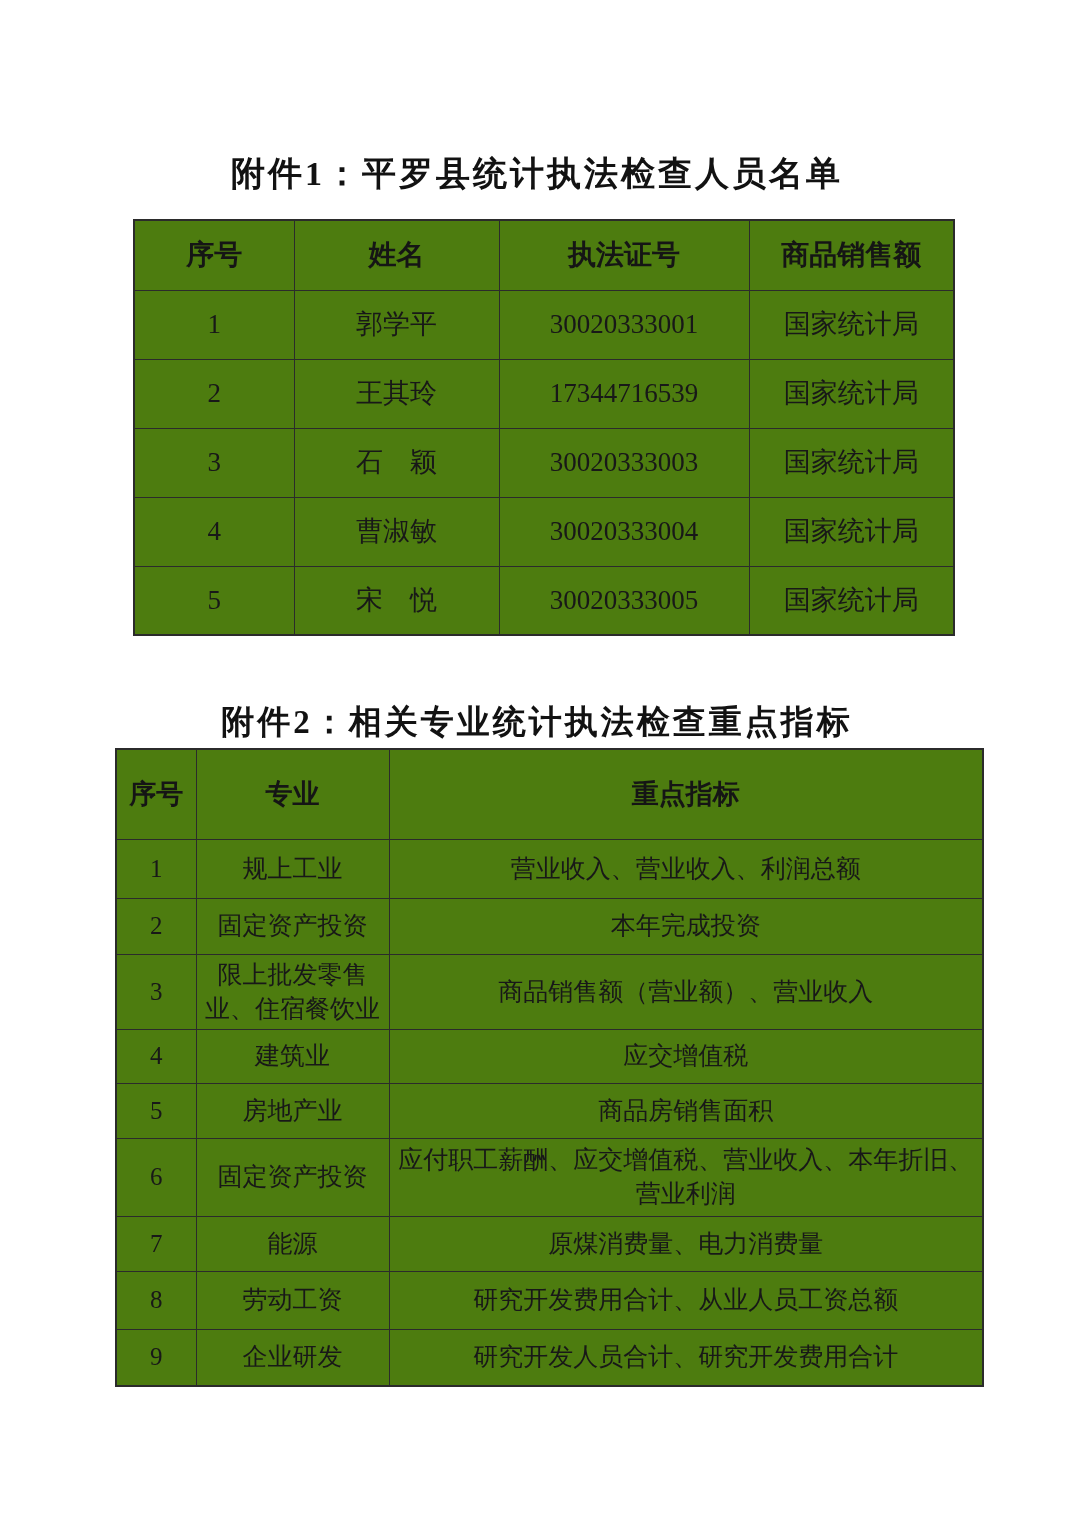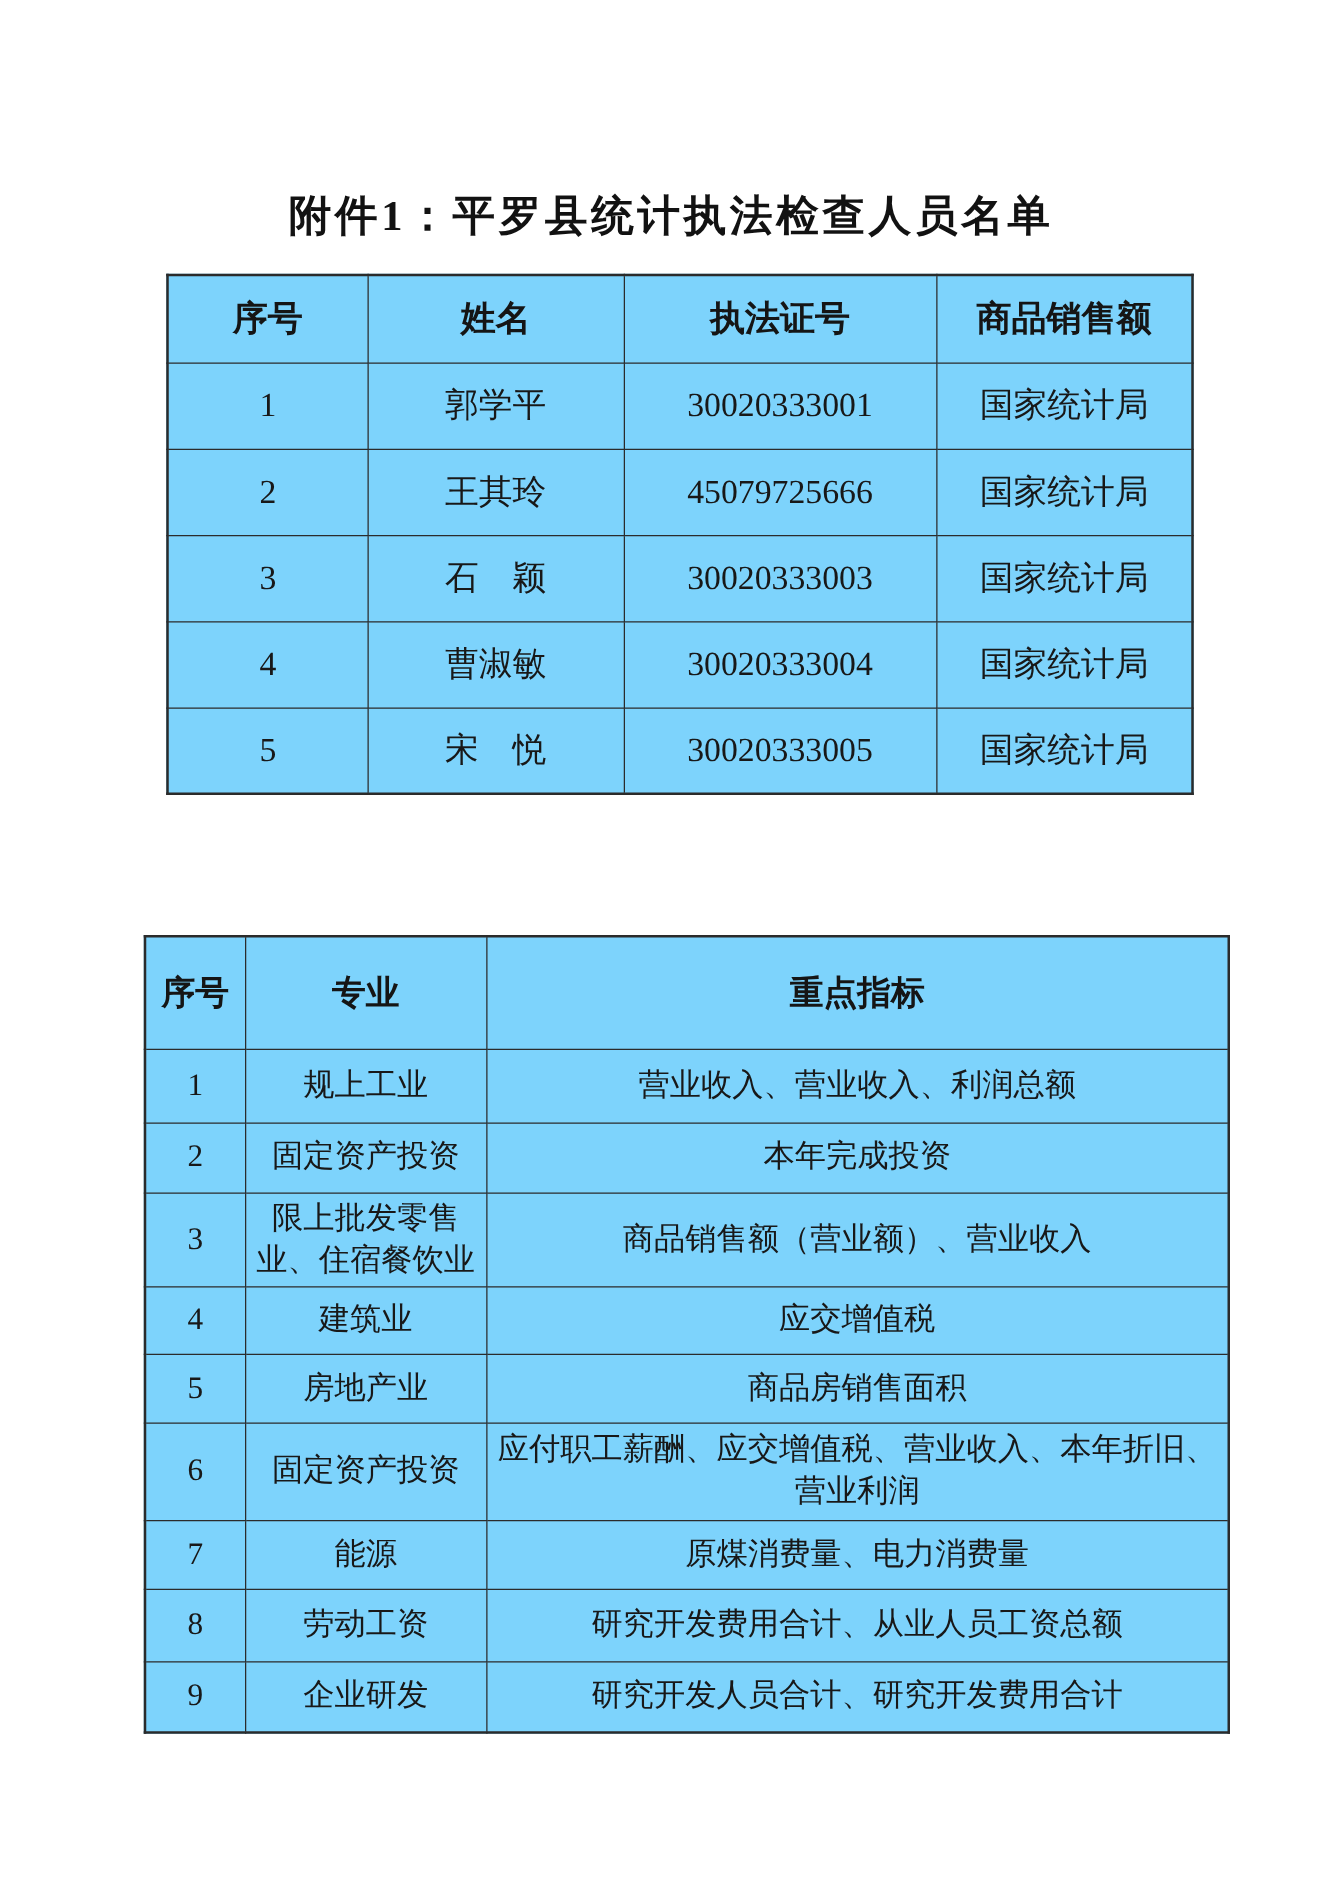--- a/index.html
+++ b/index.html
@@ -27,21 +27,21 @@
     letter-spacing: 3px;
     color: #121212;
   }
   #title1 { top: 151px; }
   #title2 { top: 699px; font-size: 33px; }
 
   table {
     position: absolute;
     border-collapse: collapse;
     table-layout: fixed;
-    background: #7dd3fc;
+    background: #4d7c0f;
   }
   table, th, td { border: 1px solid #2b2b2b; }
   table { border-width: 2px; }
 
   th {
     font-family: "Liberation Sans", "DejaVu Sans", sans-serif;
     font-weight: 700;
     color: #151515;
     text-align: center;
     vertical-align: middle;
@@ -100,21 +100,21 @@
     <tbody>
         <tr>
           <td>1</td>
           <td>郭学平</td>
           <td>30020333001</td>
           <td>国家统计局</td>
         </tr>
         <tr>
           <td>2</td>
           <td>王其玲</td>
-          <td>45079725666</td>
+          <td>17344716539</td>
           <td>国家统计局</td>
         </tr>
         <tr>
           <td>3</td>
           <td>石　颖</td>
           <td>30020333003</td>
           <td>国家统计局</td>
         </tr>
         <tr>
           <td>4</td>
@@ -124,20 +124,21 @@
         </tr>
         <tr>
           <td>5</td>
           <td>宋　悦</td>
           <td>30020333005</td>
           <td>国家统计局</td>
         </tr>
       </tbody>
   </table>
 
+  <div id="title2" class="doc-title">附件2：相关专业统计执法检查重点指标</div>
 
   <table id="table2">
     <colgroup>
       <col style="width:80px">
       <col style="width:193px">
       <col style="width:594px">
     </colgroup>
     <thead>
       <tr>
           <th>序号</th>

